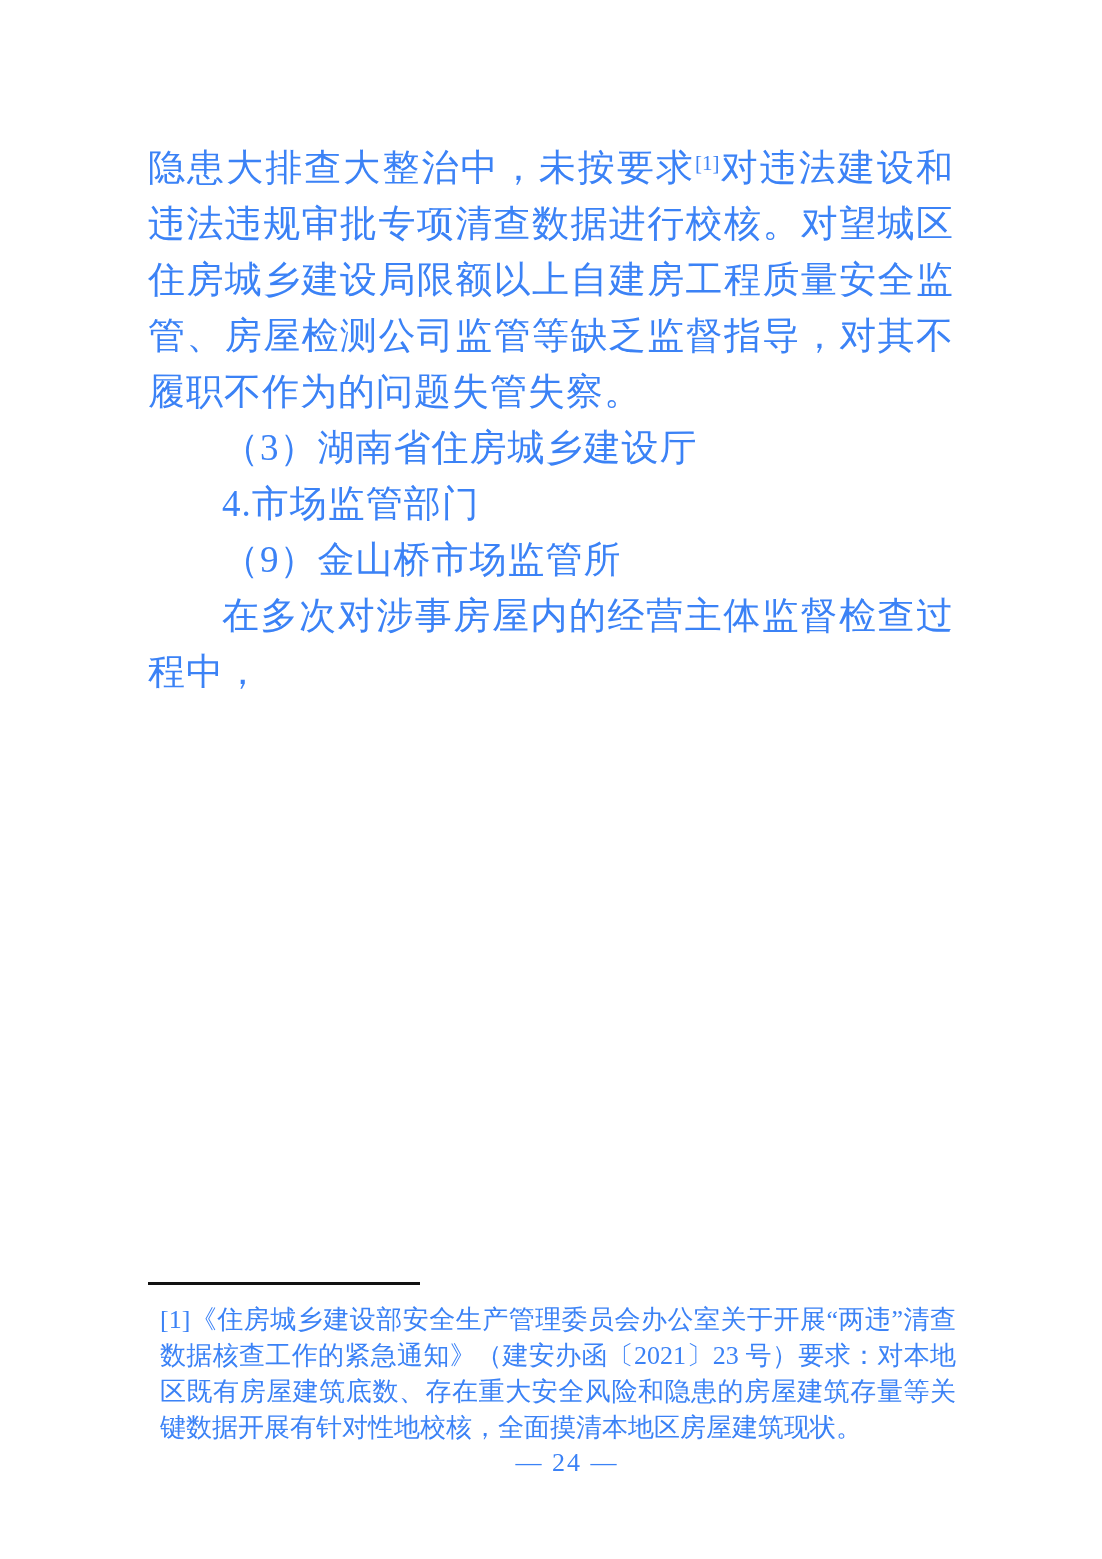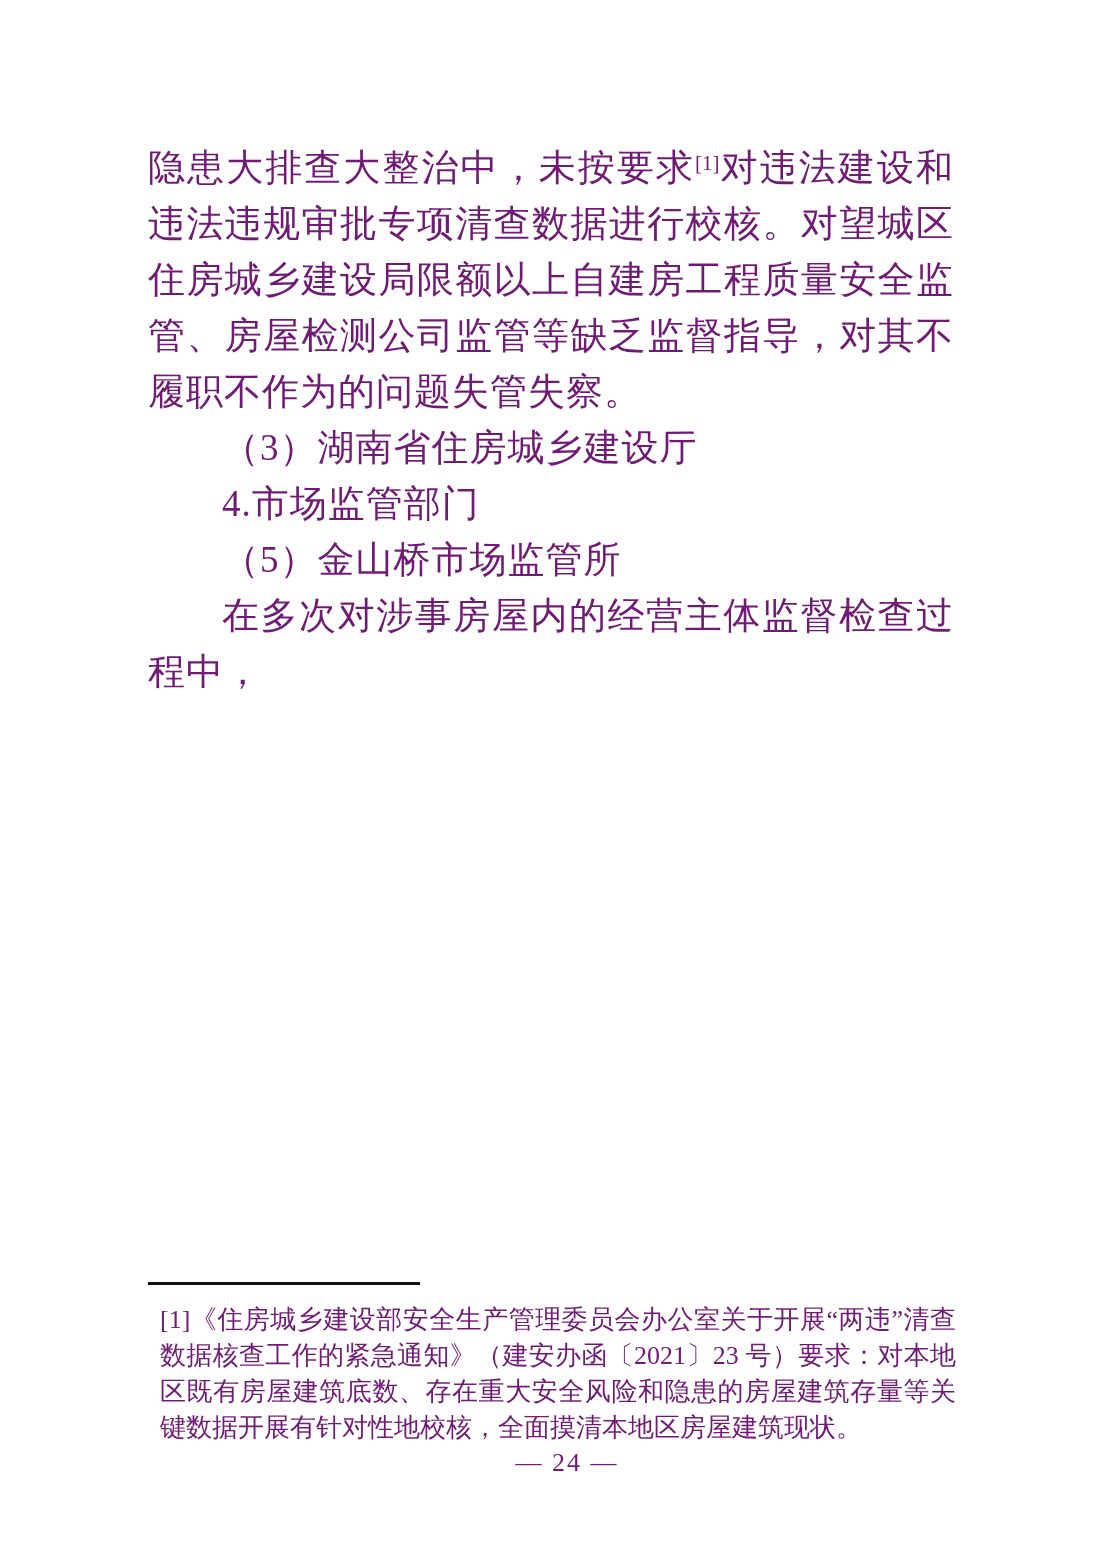--- a/index.html
+++ b/index.html
@@ -5,21 +5,21 @@
   html, body {
     margin: 0;
     padding: 0;
     background: #ffffff;
   }
   .page {
     position: relative;
     width: 1102px;
     height: 1559px;
     background: #ffffff;
-    color: #701a75;
+    color: #3b82f6;
     font-family: "Liberation Serif", "DejaVu Serif", serif;
     overflow: hidden;
   }
   .body-text {
     position: absolute;
     left: 148px;
     top: 140px;
     width: 806px;
     max-height: 1132px;
     overflow: hidden;
@@ -77,21 +77,21 @@
 </style>
 </head>
 <body>
 
 <div class="page">
 
   <div class="body-text">
     <p class="no-indent"><span>隐患大排查大整治中，未按要求</span><sup class="fref">[1]</sup><span>对违法建设和违法违规审批专项清查数据进行校核。对望城区住房城乡建设局限额以上自建房工程质量安全监管、房屋检测公司监管等缺乏监督指导，对其不履职不作为的问题失管失察。</span></p>
     <p>（3）湖南省住房城乡建设厅</p>
     <p>4.市场监管部门</p>
-    <p>（5）金山桥市场监管所</p>
+    <p>（9）金山桥市场监管所</p>
     <p>在多次对涉事房屋内的经营主体监督检查过程中，</p>
   </div>
 
   <div class="footnote-sep"></div>
 
   <div class="footnote">
     <p><span>[1]</span><span>《住房城乡建设部安全生产管理委员会办公室关于开展“两违”清查数据核查工作的紧急通知》（建安办函〔2021〕23 号）要求：对本地区既有房屋建筑底数、存在重大安全风险和隐患的房屋建筑存量等关键数据开展有针对性地校核，全面摸清本地区房屋建筑现状。</span></p>
   </div>
 
   <div class="page-number">— 24 —</div>

